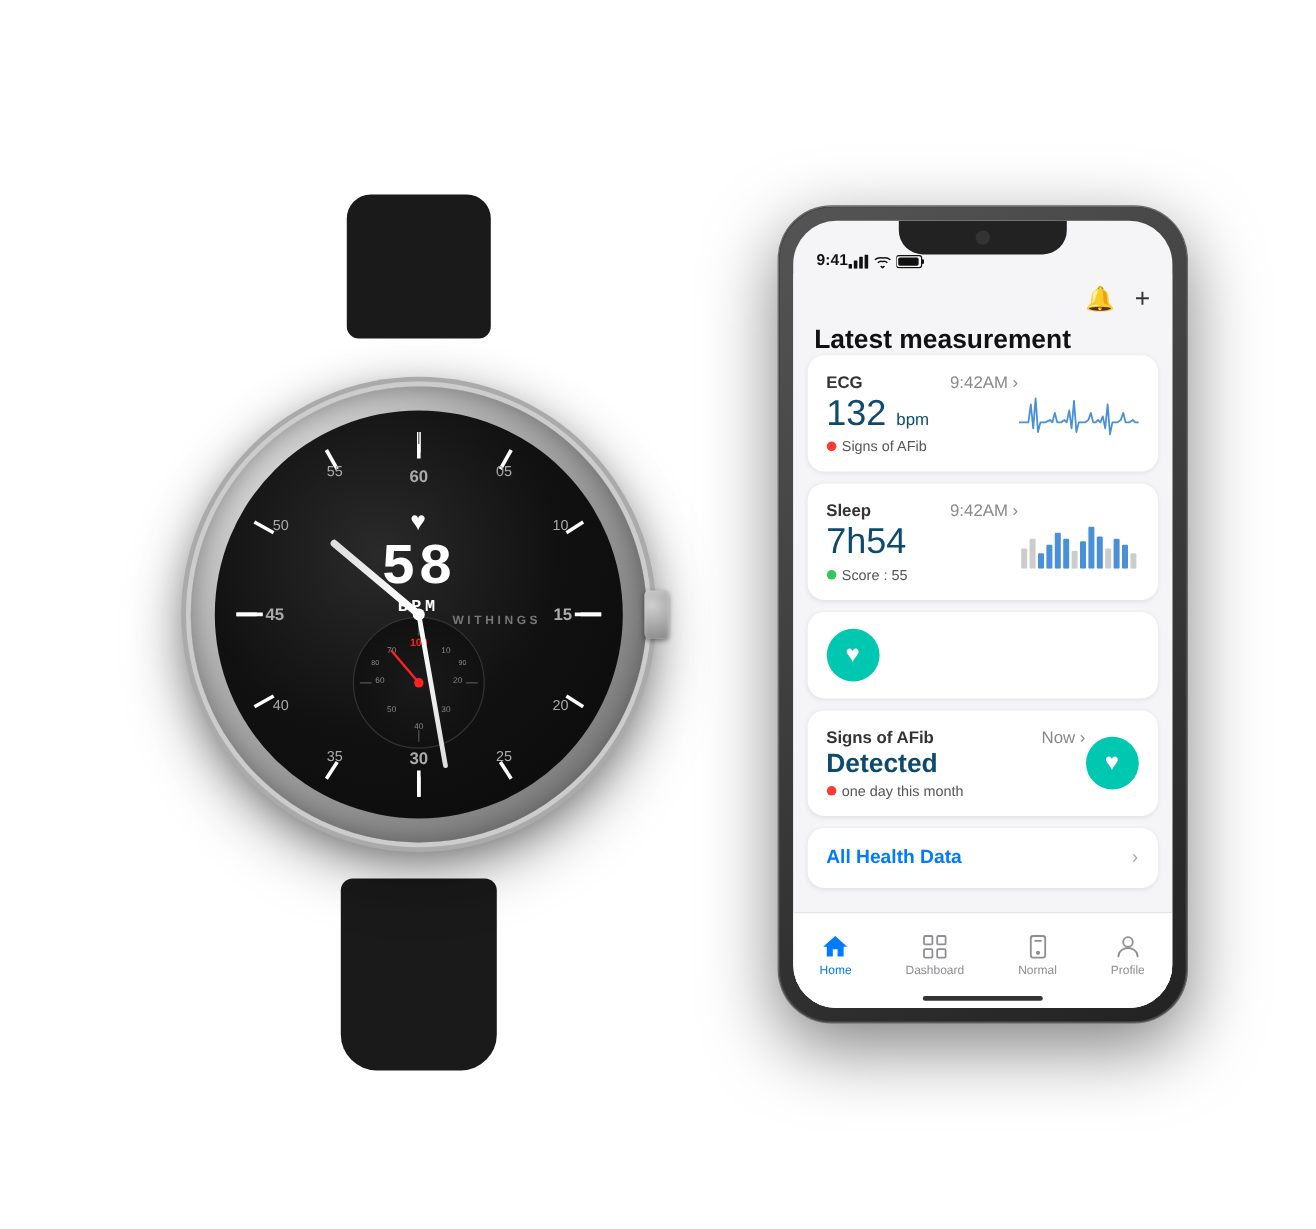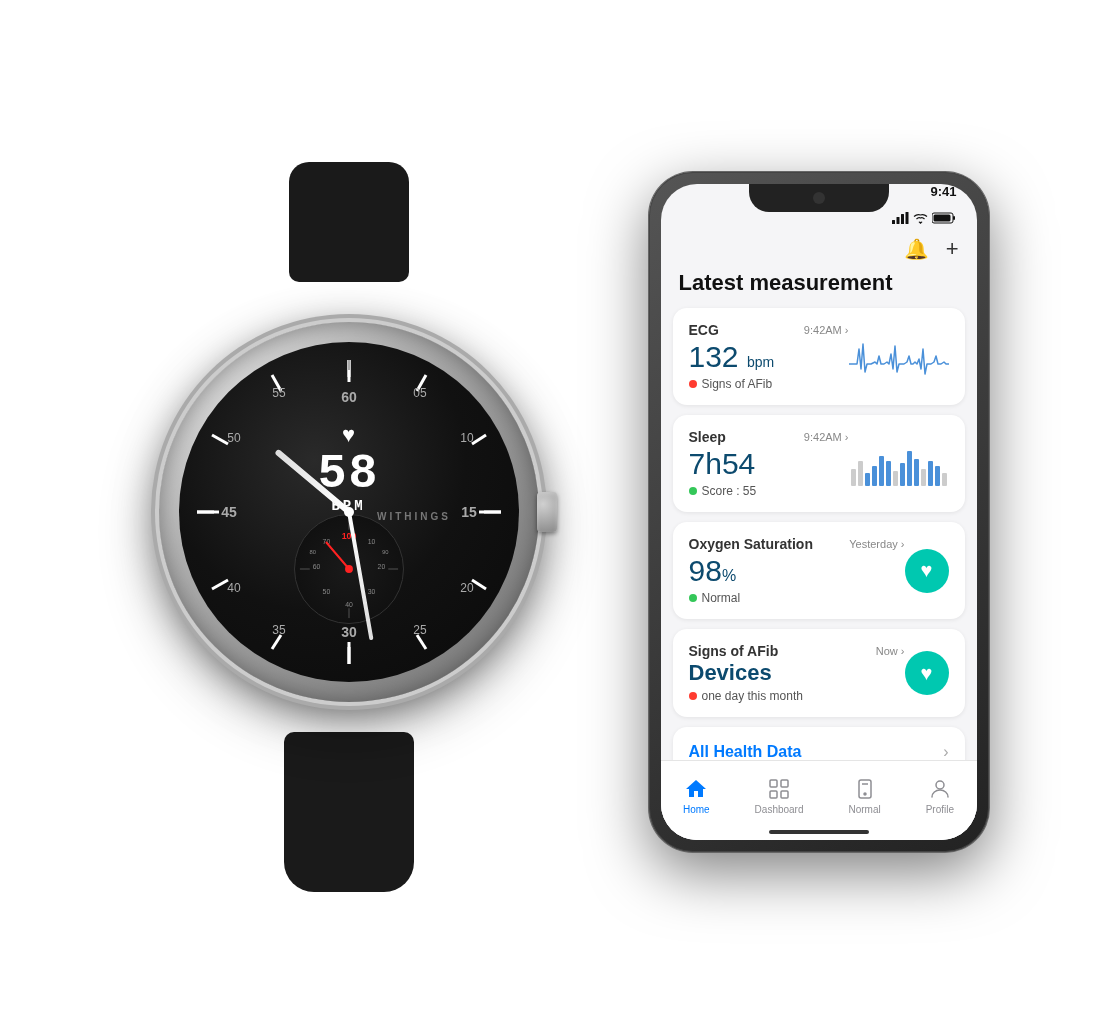--- a/index.html
+++ b/index.html
@@ -218,24 +218,22 @@
 
     
     .status-bar {
       position: absolute;
       top: 0;
       left: 0;
       right: 0;
       height: 44px;
       display: flex;
       align-items: flex-end;
-      justify-content: space-between;
       padding: 0 20px 4px;
       z-index: 50;
-      flex-direction: column;
     }
 
     .status-time {
       font-size: 13px;
       font-weight: 600;
       color: #111;
     }
 
     .status-icons {
       display: flex;
@@ -266,21 +264,21 @@
     }
 
     .topbar-icon {
       font-size: 20px;
       color: #333;
       cursor: pointer;
     }
 
     
     .page-title {
-      padding: 4px 18px 12px;
+      padding: 4px 18px 0;
       font-size: 22px;
       font-weight: 700;
       color: #111;
     }
 
     
     .cards-container {
       padding: 0 12px;
       display: flex;
       flex-direction: column;
@@ -309,21 +307,21 @@
       gap: 20px;
     }
 
     .card-title {
       font-size: 14px;
       font-weight: 600;
       color: #333;
     }
 
     .card-timestamp {
-      font-size: 11px;
+      font-size: 14px;
       color: #888;
     }
 
     .card-value {
       font-size: 30px;
       font-weight: 300;
       color: #0c4a6e;
       line-height: 1.1;
       margin-bottom: 4px;
     }
@@ -650,47 +648,32 @@
                 <rect x="58" y="10" width="5" height="35" fill="#4a90d9" rx="1"></rect>
                 <rect x="65" y="18" width="5" height="27" fill="#4a90d9" rx="1"></rect>
                 <rect x="72" y="28" width="5" height="17" fill="#ccc" rx="1"></rect>
                 <rect x="79" y="20" width="5" height="25" fill="#4a90d9" rx="1"></rect>
                 <rect x="86" y="25" width="5" height="20" fill="#4a90d9" rx="1"></rect>
                 <rect x="93" y="32" width="5" height="13" fill="#ccc" rx="1"></rect>
               </svg>
             </div>
 
             <div class="card">
-              <div class="card-left">
-                <div class="card-title-row">
-                  <span class="card-title">Oxygen Saturation</span>
-                  <span class="card-timestamp">
-                    <span>Yesterday</span> ›
-                  </span>
-                </div>
-                <div class="card-value">
-                  <span>98</span><span style="font-size:16px;">%</span>
-                </div>
-                <div class="card-status">
-                  <span class="status-dot dot-green"></span>
-                  <span>Normal</span>
-                </div>
-              </div>
               <div class="heart-circle">♥</div>
             </div>
 
             <div class="card">
               <div class="card-left">
                 <div class="card-title-row">
                   <span class="card-title">Signs of AFib</span>
                   <span class="card-timestamp">
                     <span>Now</span> ›
                   </span>
                 </div>
-                <div class="card-value" style="font-size:22px;font-weight:600;">Devices</div>
+                <div class="card-value" style="font-size:22px;font-weight:600;">Detected</div>
                 <div class="card-status">
                   <span class="status-dot dot-red"></span>
                   <span>one day this month</span>
                 </div>
               </div>
               <div class="heart-circle">♥</div>
             </div>
 
           </div>
 

